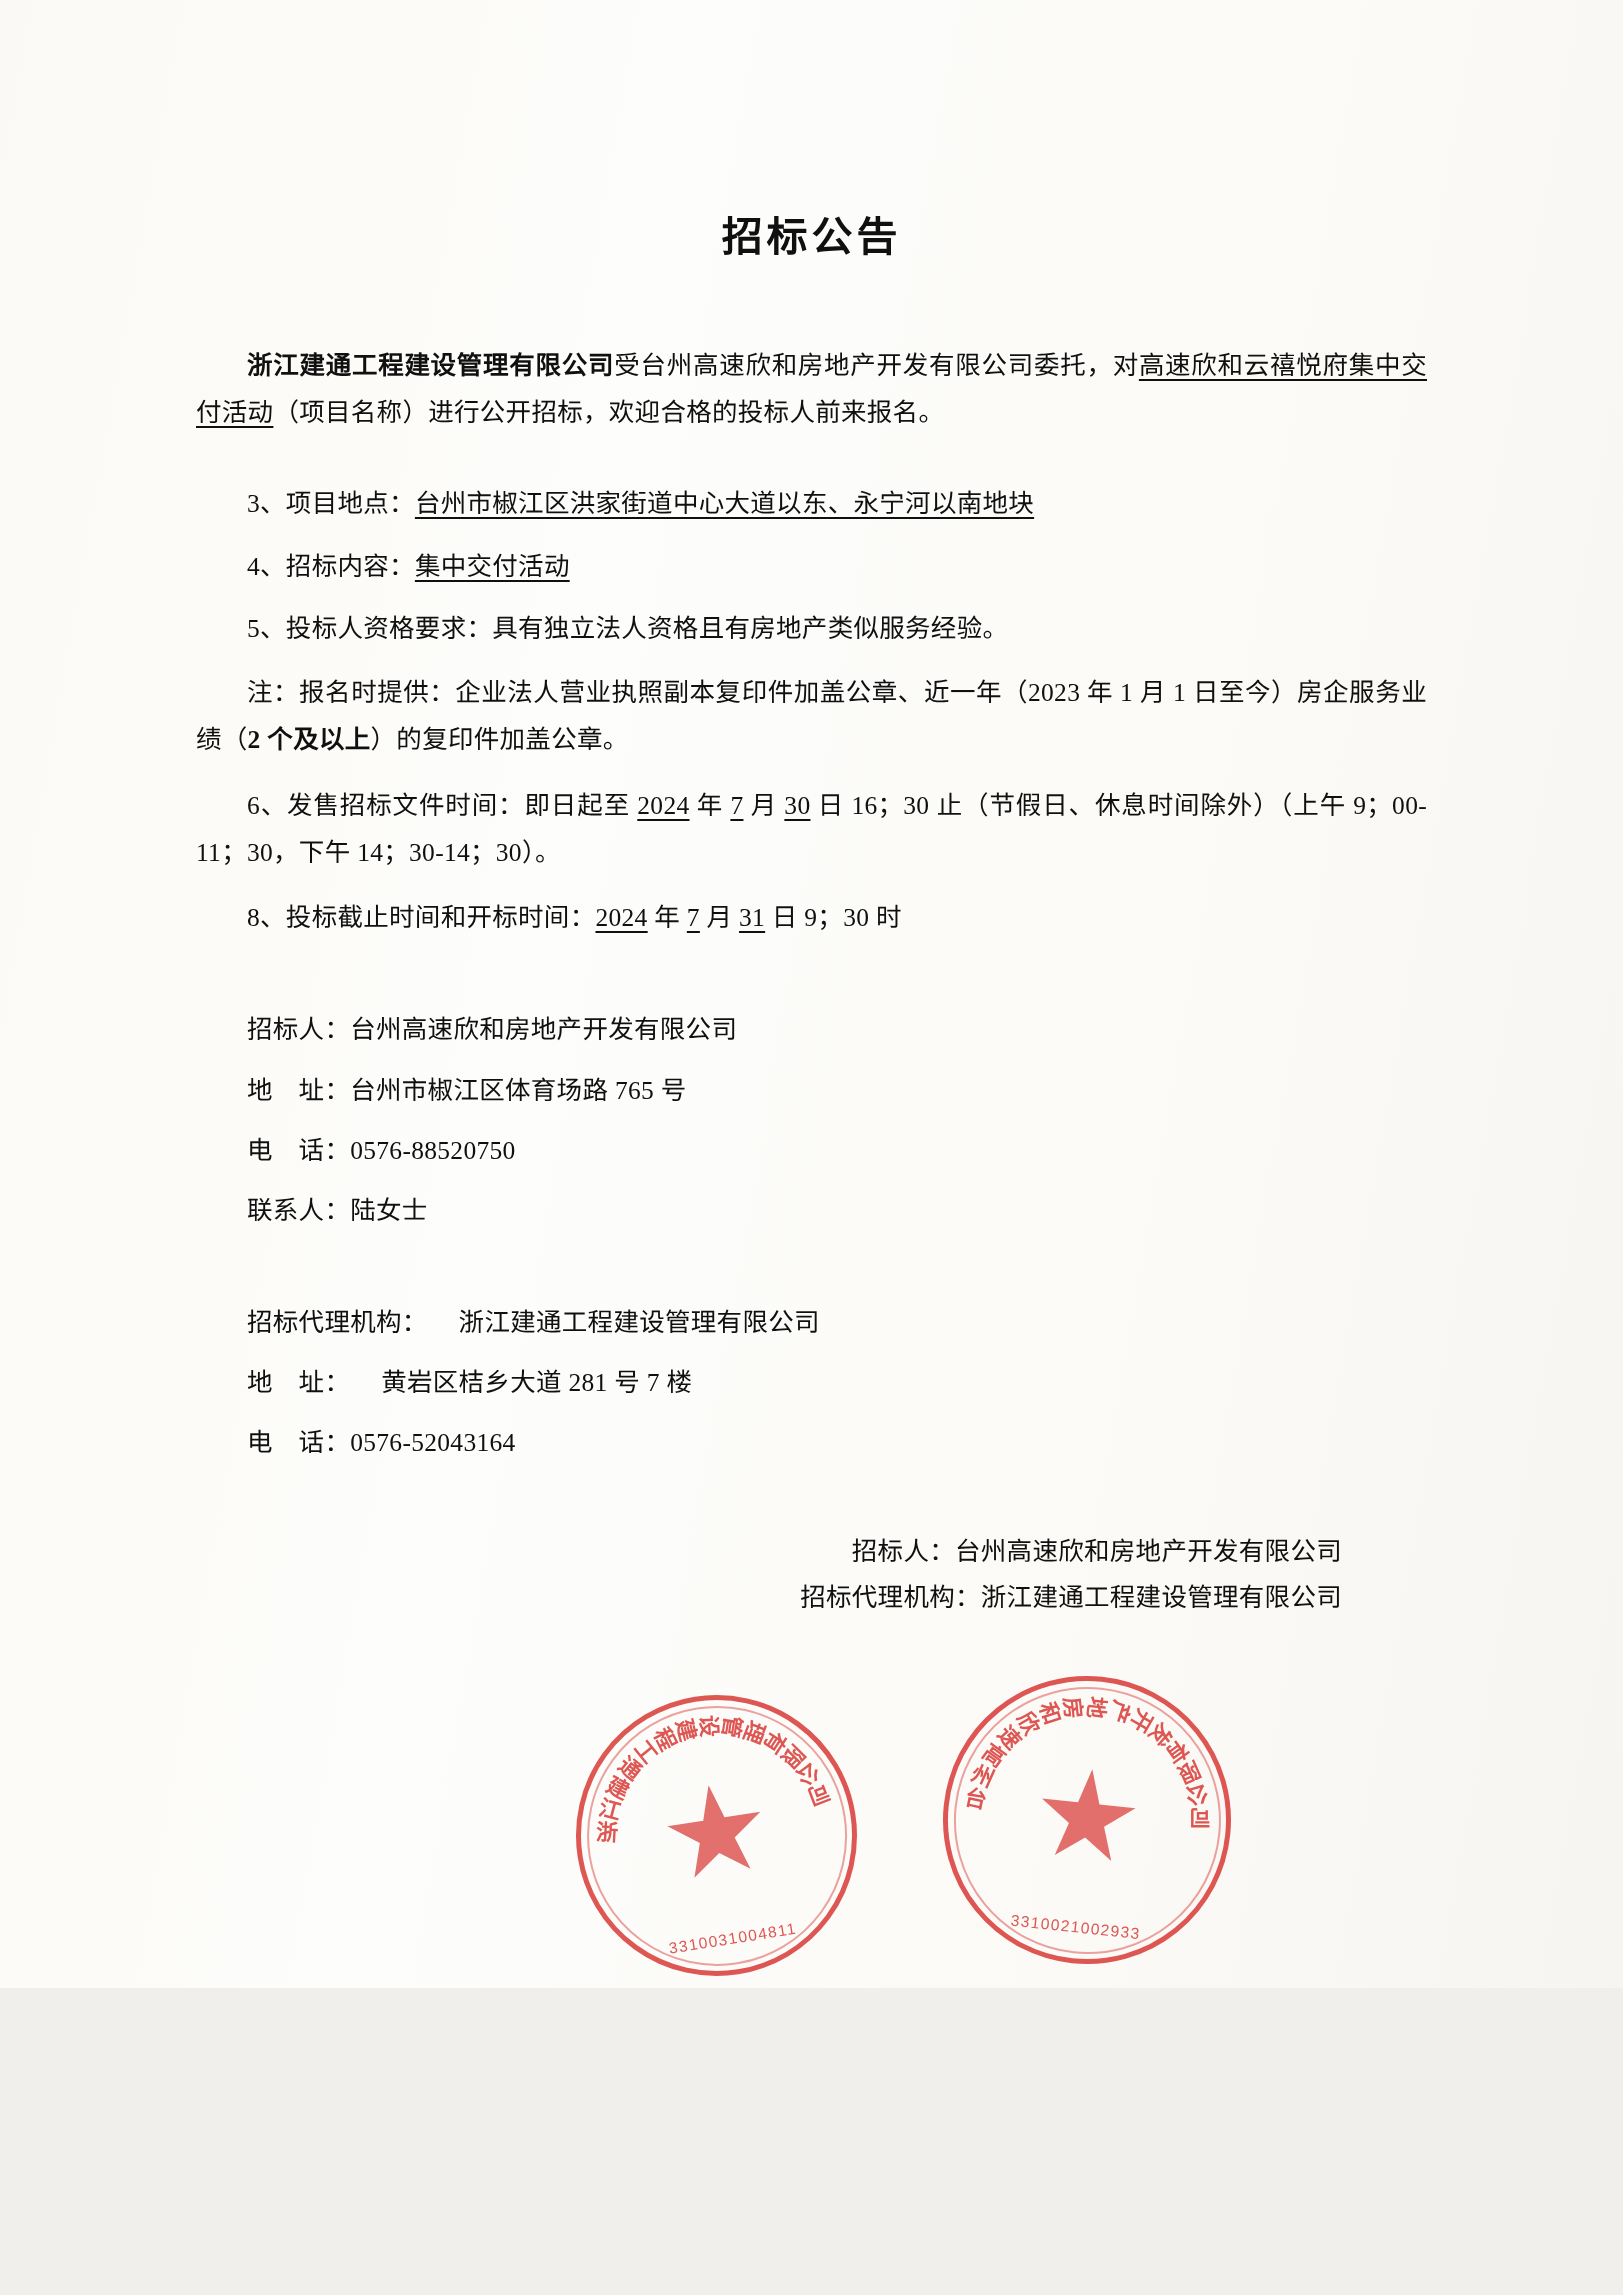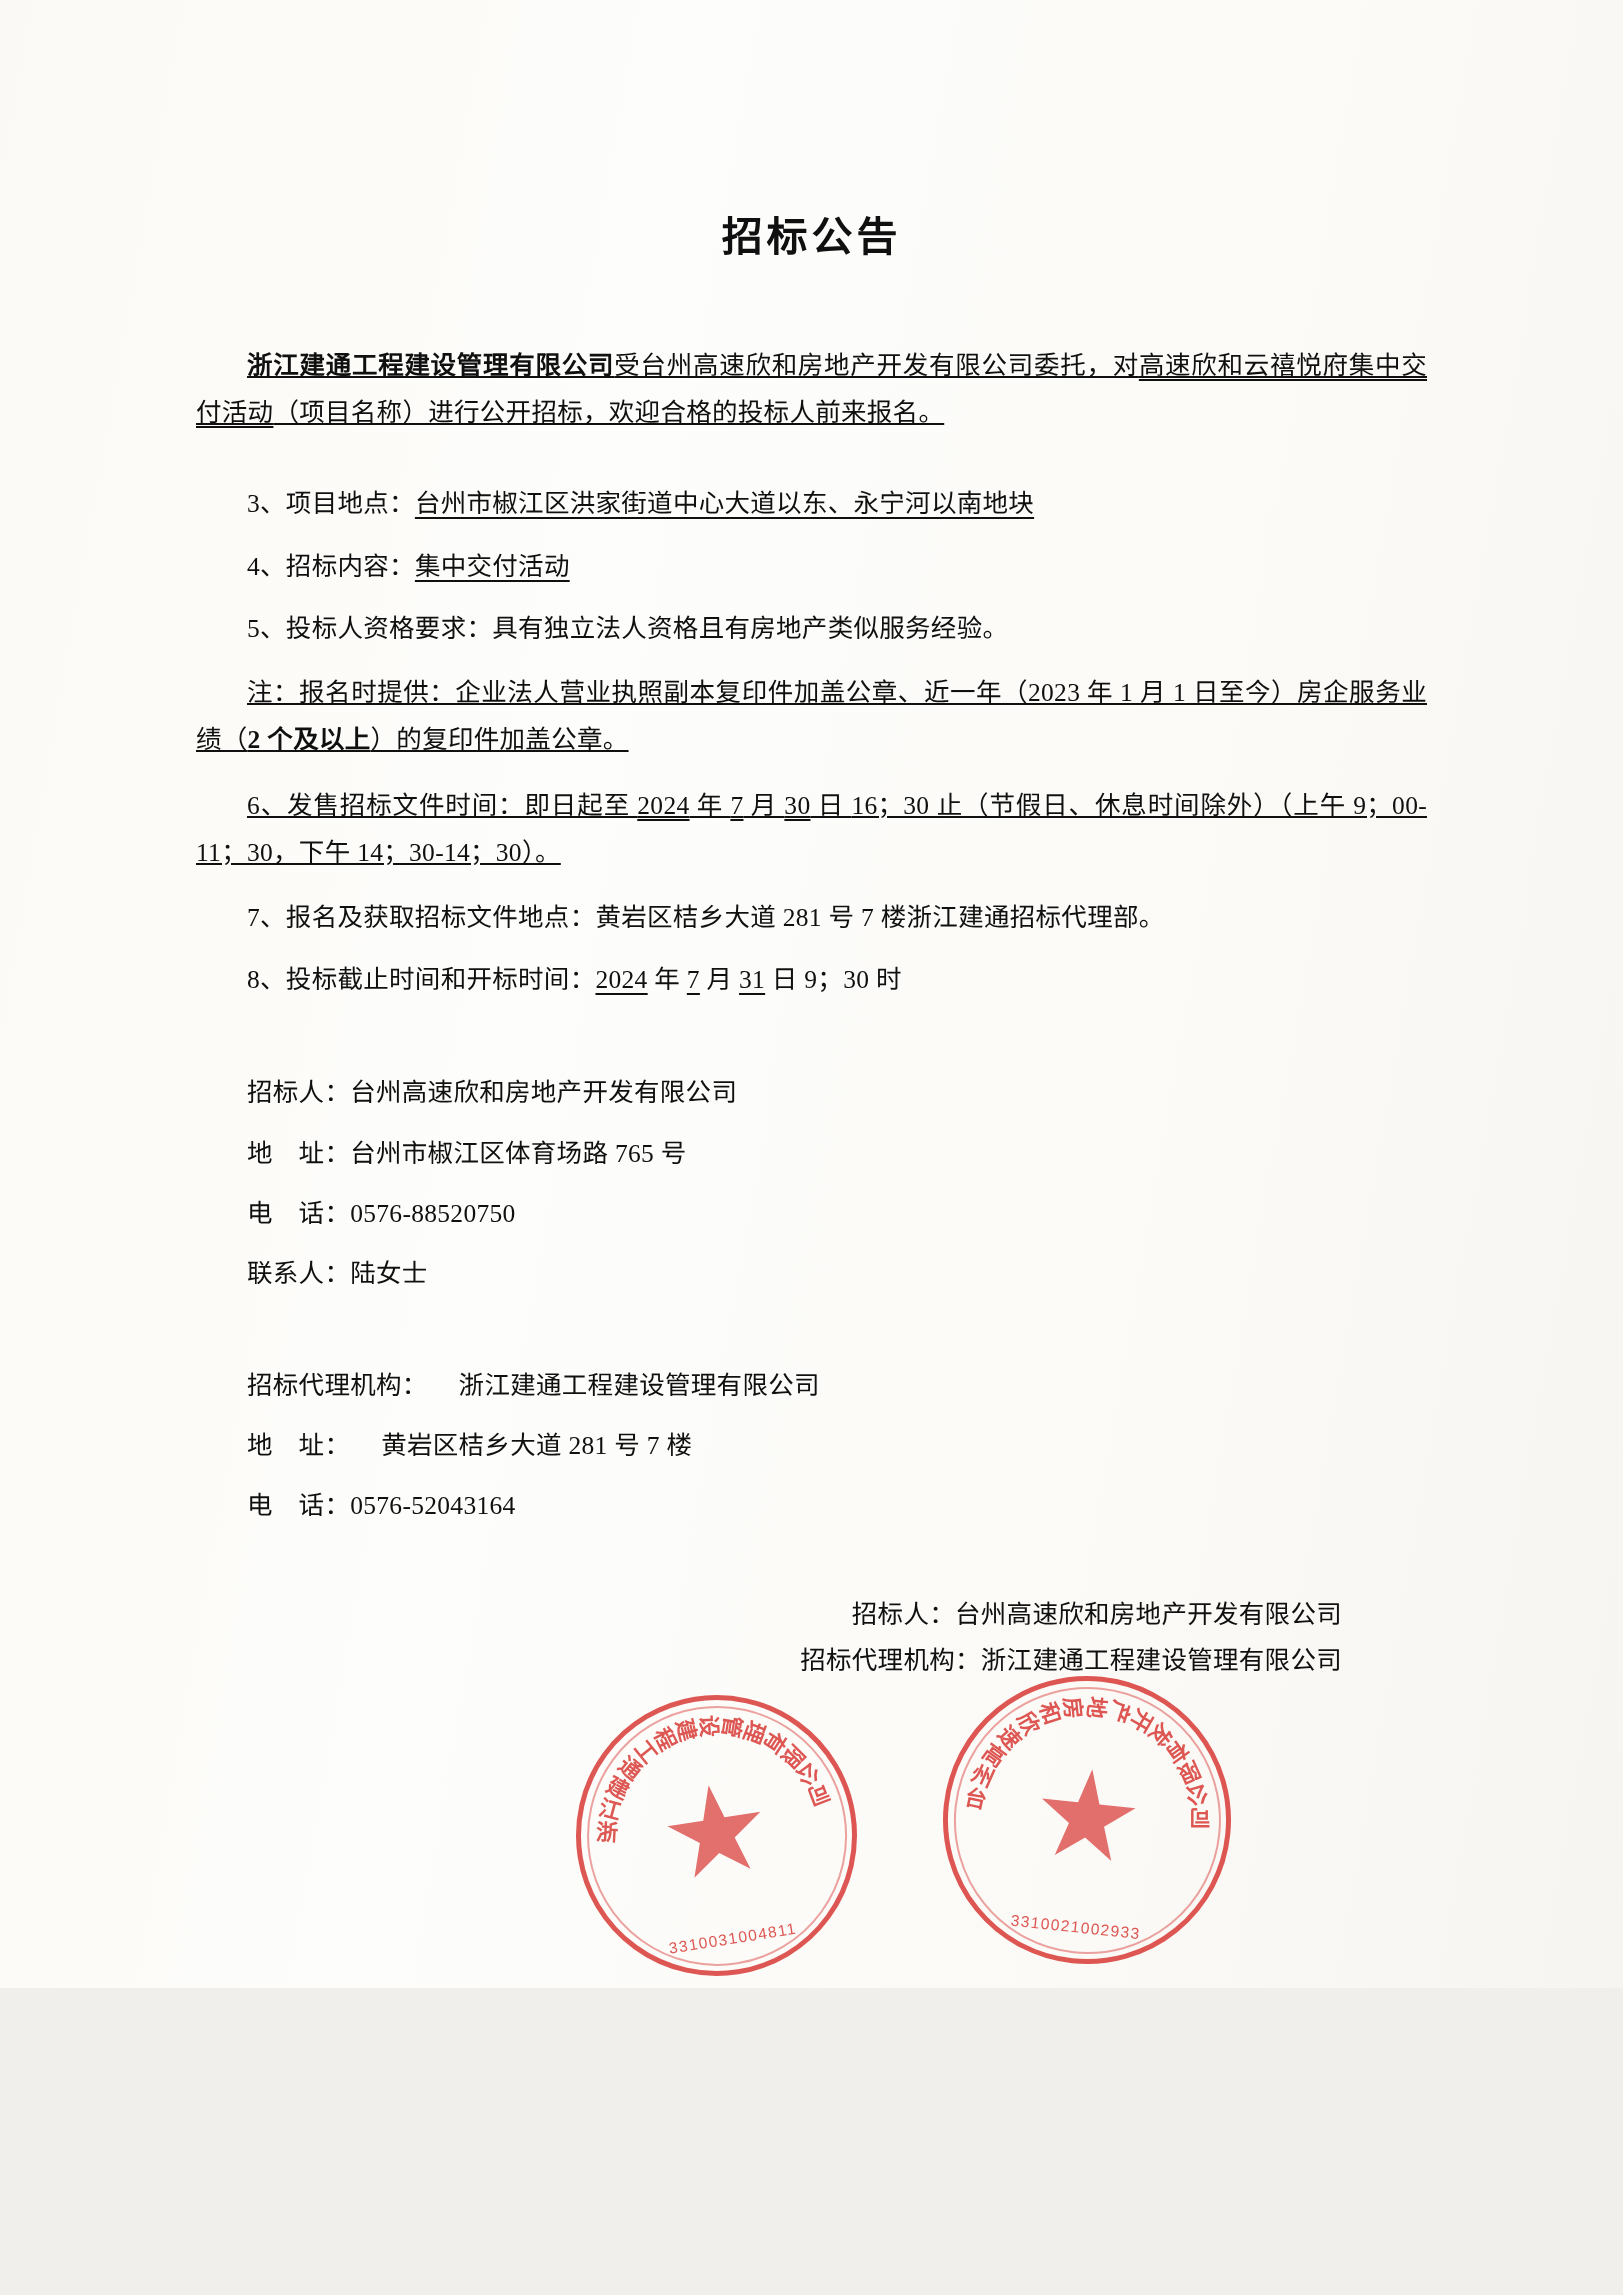--- a/index.html
+++ b/index.html
@@ -38,21 +38,20 @@
     margin-top: 203px;
     margin-bottom: 79px;
     font-family: "Liberation Serif", "DejaVu Serif", serif;
   }
   p {
     margin: 0 0 18.3px 0;
     font-size: 25.5px;
     line-height: 1.85;
     text-align: justify;
     letter-spacing: 0.3px;
-    text-decoration: underline;
   }
   .indent { text-indent: 51px; }
   .item {
     margin: 0 0 17px 0;
     font-size: 25.5px;
     line-height: 1.8;
     text-indent: 51px;
     letter-spacing: 0.3px;
   }
   .u { text-decoration: underline; text-underline-offset: 4.6px; }
@@ -184,23 +183,20 @@
     </div>
 
     <p class="indent">
       <span>注：报名时提供：企业法人营业执照副本复印件加盖公章、近一年（2023 年 1 月 1 日至今）房企服务业绩（</span><span class="b">2 个及以上</span><span>）的复印件加盖公章。</span>
     </p>
 
     <p class="indent">
       <span>6、</span><span>发售招标文件时间：即日起至 </span><span class="u">2024</span><span> 年 </span><span class="u">7</span><span> 月 </span><span class="u">30</span><span> 日 </span><span>16；30 止（节假日、休息时间除外）（上午 9；00-11；30，下午 14；30-14；30）。</span>
     </p>
 
-    <div class="item">
-      <span>7、</span><span>报名及获取招标文件地点：黄岩区桔乡大道 281 号 7 楼浙江建通招标代理部。</span>
-    </div>
 
     <div class="item">
       <span>8、</span><span>投标截止时间和开标时间：</span><span class="u">2024</span><span> 年 </span><span class="u">7</span><span> 月 </span><span class="u">31</span><span> 日 </span><span>9；30 时</span>
     </div>
 
 
     <div class="gap-block"></div>
 
     <div class="contact-line">
       <span>招标人：</span><span>台州高速欣和房地产开发有限公司</span>

